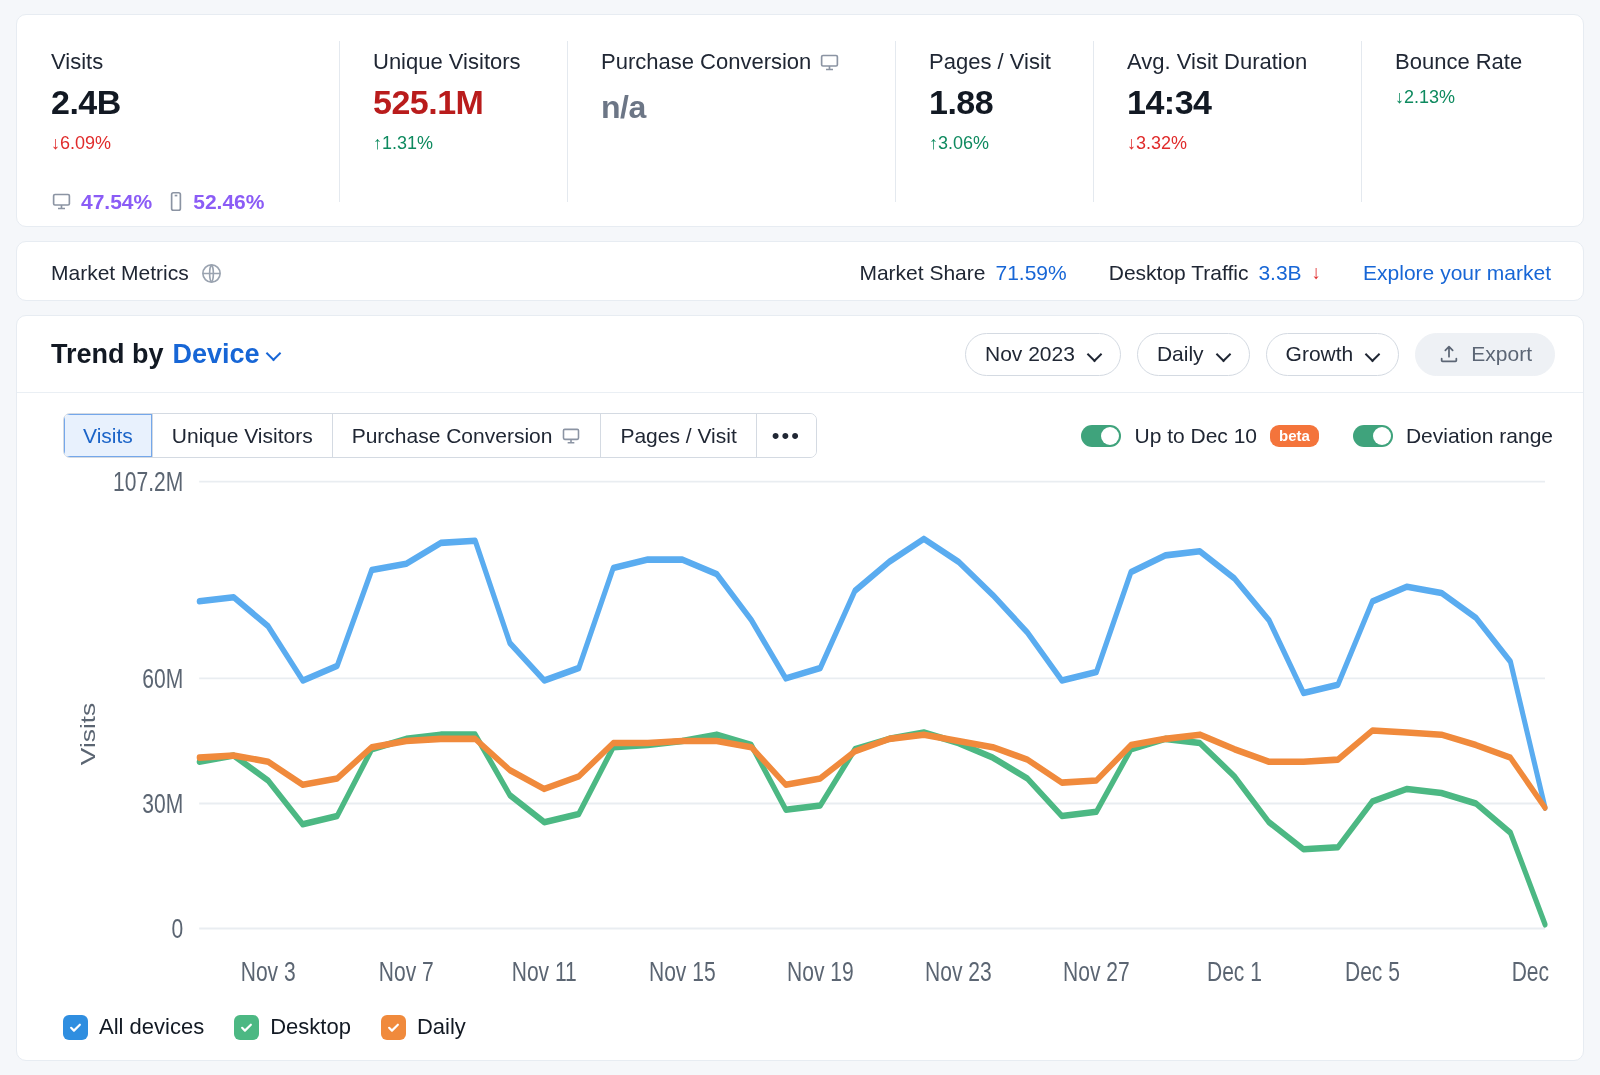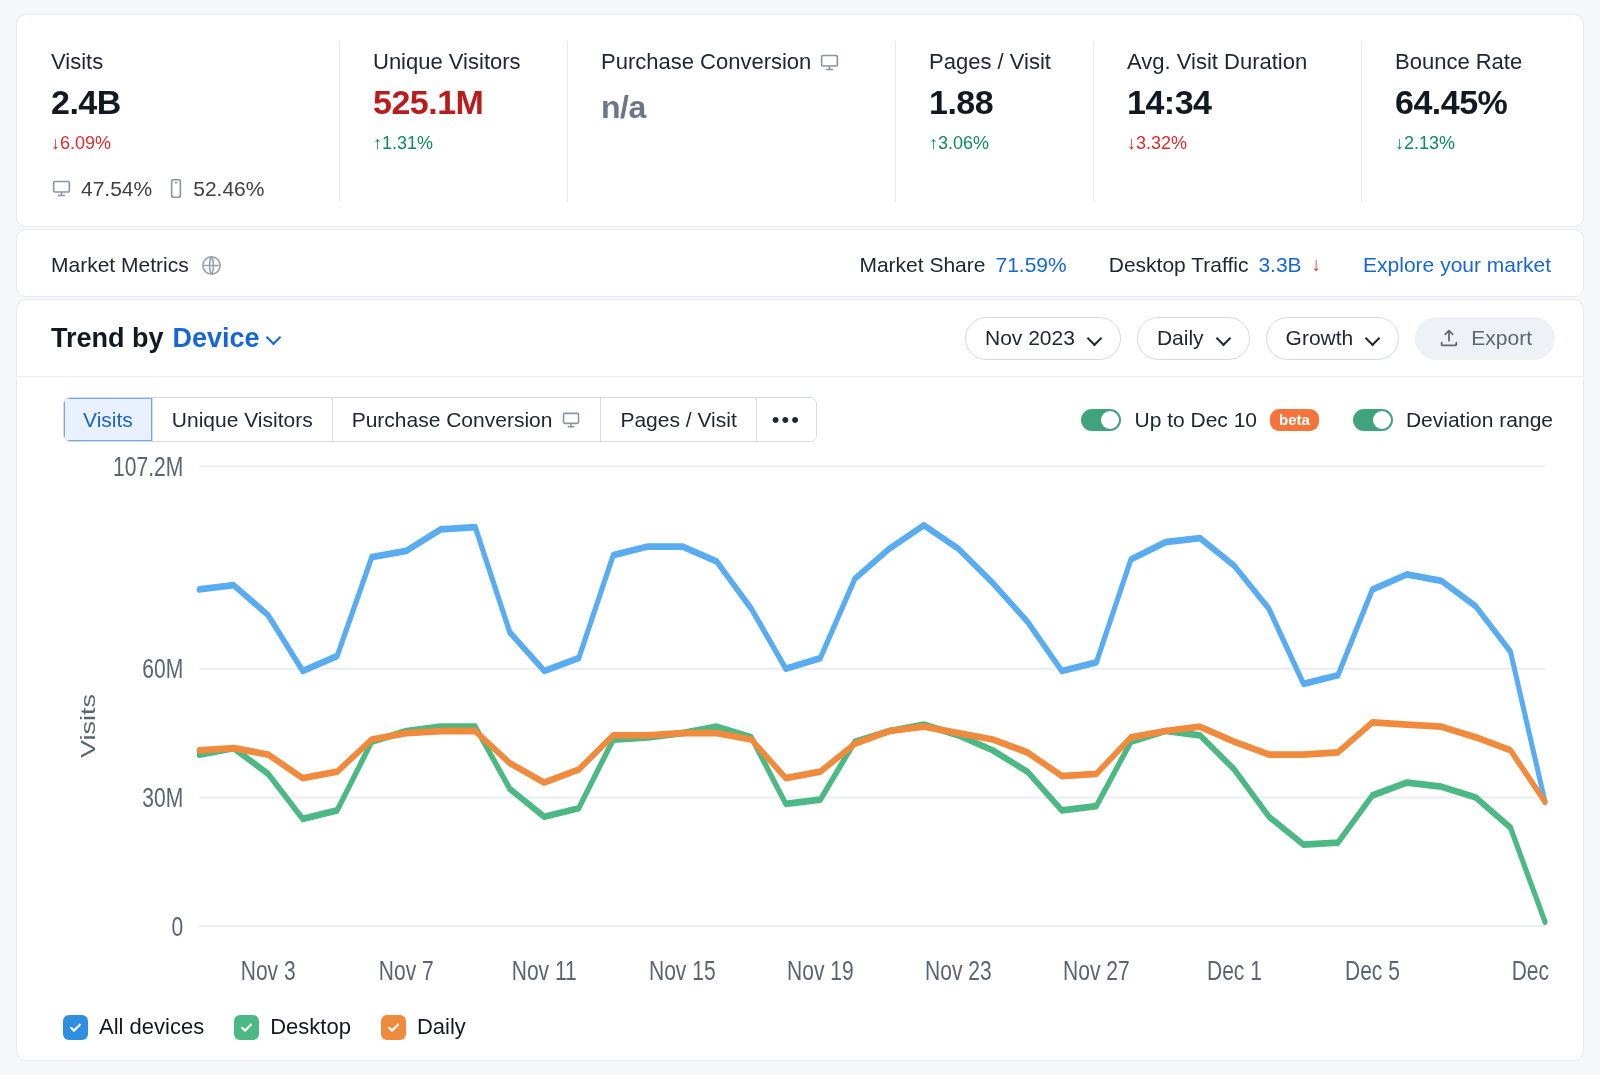--- a/index.html
+++ b/index.html
@@ -2,21 +2,21 @@
 <html><head>
 <meta charset="utf-8">
 <style>
   * { box-sizing: border-box; margin: 0; padding: 0; }
   html, body {
     width: 1600px; height: 1075px;
     background: #f5f7fa;
     font-family: "Liberation Sans", sans-serif;
     overflow: hidden;
   }
-  .page { width: 1600px; height: 1075px; padding: 14px 16px; display: flex; flex-direction: column; gap: 2px; }
+  .page { width: 1600px; height: 1075px; padding: 14px 16px; display: flex; flex-direction: column; gap: 14px; }
 
   
   .card {
     background: #ffffff;
     border: 1px solid #e7ecf2;
     border-radius: 10px;
   }
 
   
   .kpi-card { padding: 0; }
@@ -46,29 +46,29 @@
     font-size: 34px; font-weight: 700; color: #121923;
     margin-top: 10px; letter-spacing: -0.5px; line-height: 1.05;
   }
   .kpi-value.blue { color: #b91c1c; }
   .kpi-value.na { color: #6c7686; font-size: 32px; margin-top: 16px; }
   .kpi-delta { font-size: 18px; margin-top: 12px; white-space: nowrap; }
   .kpi-delta.down { color: #e02b2b; }
   .kpi-delta.up   { color: #0e8a5f; }
   .kpi-devices {
     display: flex; align-items: center; gap: 16px;
-    margin-top: 23px; font-size: 21px; color: #404040;
+    margin-top: 36px; font-size: 21px; color: #8b5cf6; font-weight: bold;
   }
   .kpi-dev { display: flex; align-items: center; gap: 9px; }
 
   .ico { display: inline-flex; align-items: center; justify-content: center; }
   .ico svg { display: block; }
 
   
-  .market-card { height: 68px; display: flex; align-items: center; padding: 4px 32px 0 34px; }
+  .market-card { height: 60px; display: flex; align-items: center; padding: 4px 32px 0 34px; }
   .market-left { font-size: 21px; color: #202734; display: flex; align-items: center; gap: 11px; }
   .market-right { margin-left: auto; display: flex; align-items: flex-start; gap: 42px; }
   .mm-item { font-size: 21px; color: #202734; display: flex; align-items: center; gap: 10px; white-space: nowrap; }
   .mm-val { color: #1766d6; }
   .mm-arrow { color: #e02b2b; font-size: 19px; }
   .mm-link { font-size: 21px; color: #1766d6; cursor: pointer; }
 
   
   .trend-card { flex: 1; display: flex; flex-direction: column; min-height: 0; }
   .trend-head {
@@ -215,21 +215,20 @@
         <div class="kpi-value">14:34</div>
         <div class="kpi-delta down">
           <span>↓</span><span>3.32%</span>
         </div>
       </div>
 
       <div class="kpi kpi-bounce">
         <div class="kpi-label">
           <span>Bounce Rate</span>
         </div>
-        <div class="kpi-value">64.45%</div>
         <div class="kpi-delta up">
           <span>↓</span><span>2.13%</span>
         </div>
       </div>
 
     </div>
   </div>
 
   <div class="card market-card">
     <div class="market-left">

